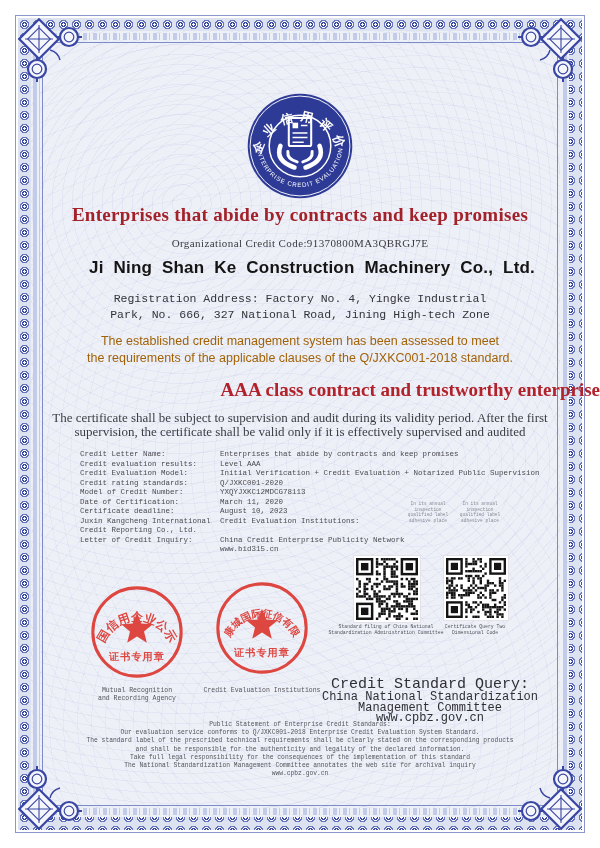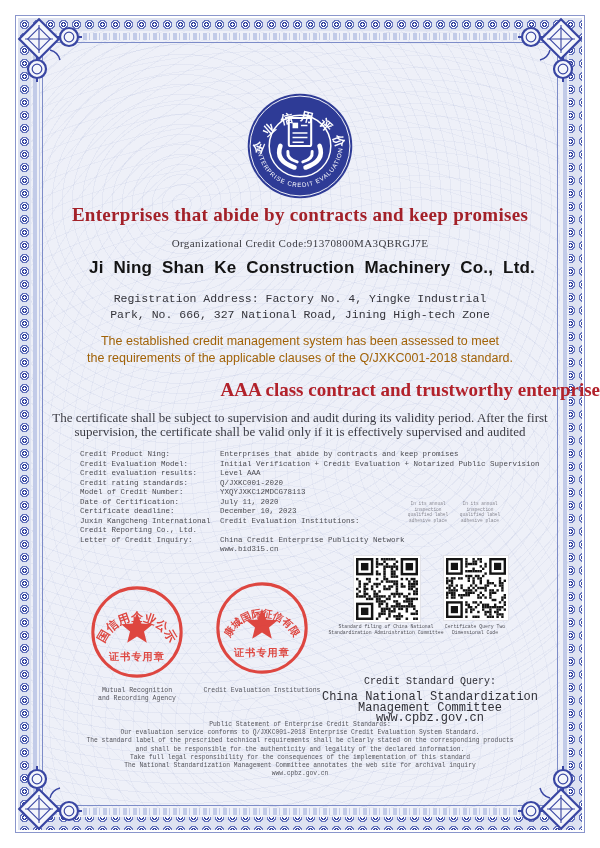--- a/index.html
+++ b/index.html
@@ -42,21 +42,21 @@
           color:#8a8a94;text-align:center;white-space:pre-line;}
   .seal{width:96px;height:96px;opacity:.93;}
   .sealcap{width:140px;text-align:center;font-family:"Liberation Mono",monospace;font-size:6.5px;
            line-height:8px;color:#55555c;white-space:pre-line;}
   .qrbox{background:#fff;padding:2px;box-shadow:0 0 0 1px #e2e2e8;}
   .qrcap{text-align:center;font-family:"Liberation Mono",monospace;font-size:4.8px;line-height:6px;
          color:#55555c;white-space:pre-line;}
   .stdref{left:350px;top:634px;width:170px;text-align:center;font-weight:bold;font-style:italic;
           font-size:17px;line-height:18px;color:#e8231e;white-space:pre-line;letter-spacing:.5px;}
   .querylabel{left:320px;top:676px;width:220px;text-align:center;font-family:"Liberation Mono",monospace;
-              font-size:10px;color:#2e2e35;}
+              font-size:15px;color:#2e2e35;}
   .querylines{left:320px;top:692px;width:220px;text-align:center;font-family:"Liberation Mono",monospace;
               font-size:12px;line-height:10.5px;color:#2e2e35;}
   .querylines span{display:block;}
   .footer{left:40px;top:721px;width:520px;text-align:center;font-family:"Liberation Mono",monospace;
           font-size:6.3px;line-height:8.2px;color:#55555c;}
   .footer span{display:block;}
 </style>
 </head>
 <body>
 
@@ -133,46 +133,46 @@
     <span style="display:block">the requirements of the applicable clauses of the Q/JXKC001-2018 standard.</span>
   </div>
   <div class="abs ctr aaa">AAA class contract and trustworthy enterprise</div>
   <div class="abs ctr supervision">
     <span style="display:block">The certificate shall be subject to supervision and audit during its validity period. After the first</span>
     <span style="display:block">supervision, the certificate shall be valid only if it is effectively supervised and audited</span>
   </div>
 
   <div class="abs details">
     <div class="drow">
-        <span>Credit Product Ning:</span>
+        <span>Credit Letter Name:</span>
         <span>Enterprises that abide by contracts and keep promises</span>
+      </div>
+    <div class="drow">
+        <span>Credit evaluation results:</span>
+        <span>Level AAA</span>
       </div>
     <div class="drow">
         <span>Credit Evaluation Model:</span>
         <span>Initial Verification + Credit Evaluation + Notarized Public Supervision</span>
       </div>
     <div class="drow">
-        <span>Credit evaluation results:</span>
-        <span>Level AAA</span>
-      </div>
-    <div class="drow">
         <span>Credit rating standards:</span>
         <span>Q/JXKC001-2020</span>
       </div>
     <div class="drow">
         <span>Model of Credit Number:</span>
         <span>YXQYJXKC12MDCG78113</span>
       </div>
     <div class="drow">
         <span>Date of Certification:</span>
-        <span>July 11, 2020</span>
+        <span>March 11, 2020</span>
       </div>
     <div class="drow">
         <span>Certificate deadline:</span>
-        <span>December 10, 2023</span>
+        <span>August 10, 2023</span>
       </div>
     <div class="drow">
         <span>Juxin Kangcheng International
 Credit Reporting Co., Ltd.</span>
         <span>Credit Evaluation Institutions:</span>
       </div>
     <div class="drow">
         <span>Letter of Credit Inquiry:</span>
         <span>China Credit Enterprise Publicity Network
 www.bid315.cn</span>

